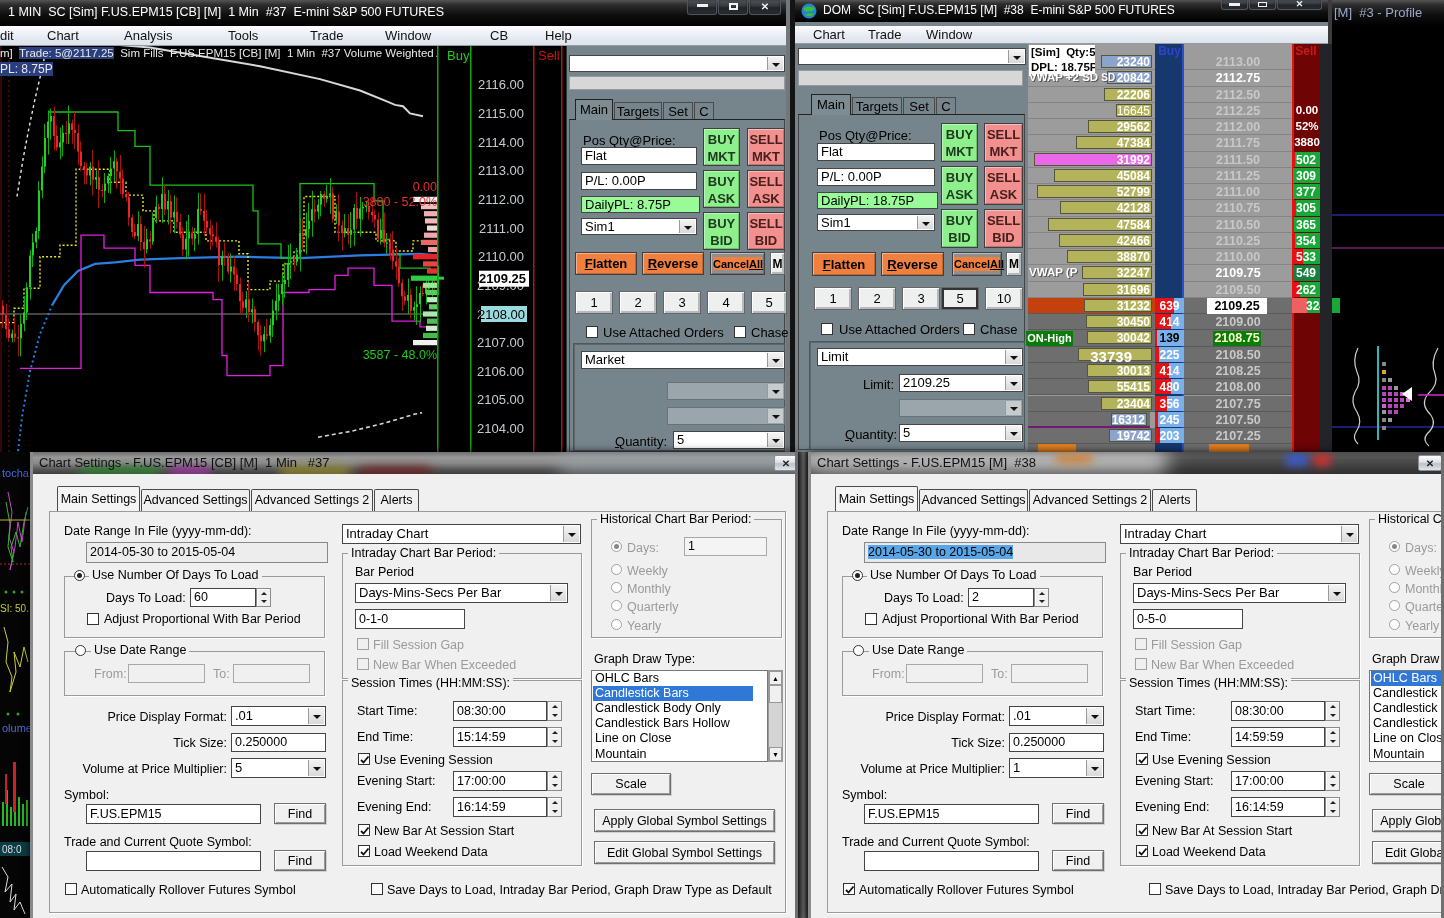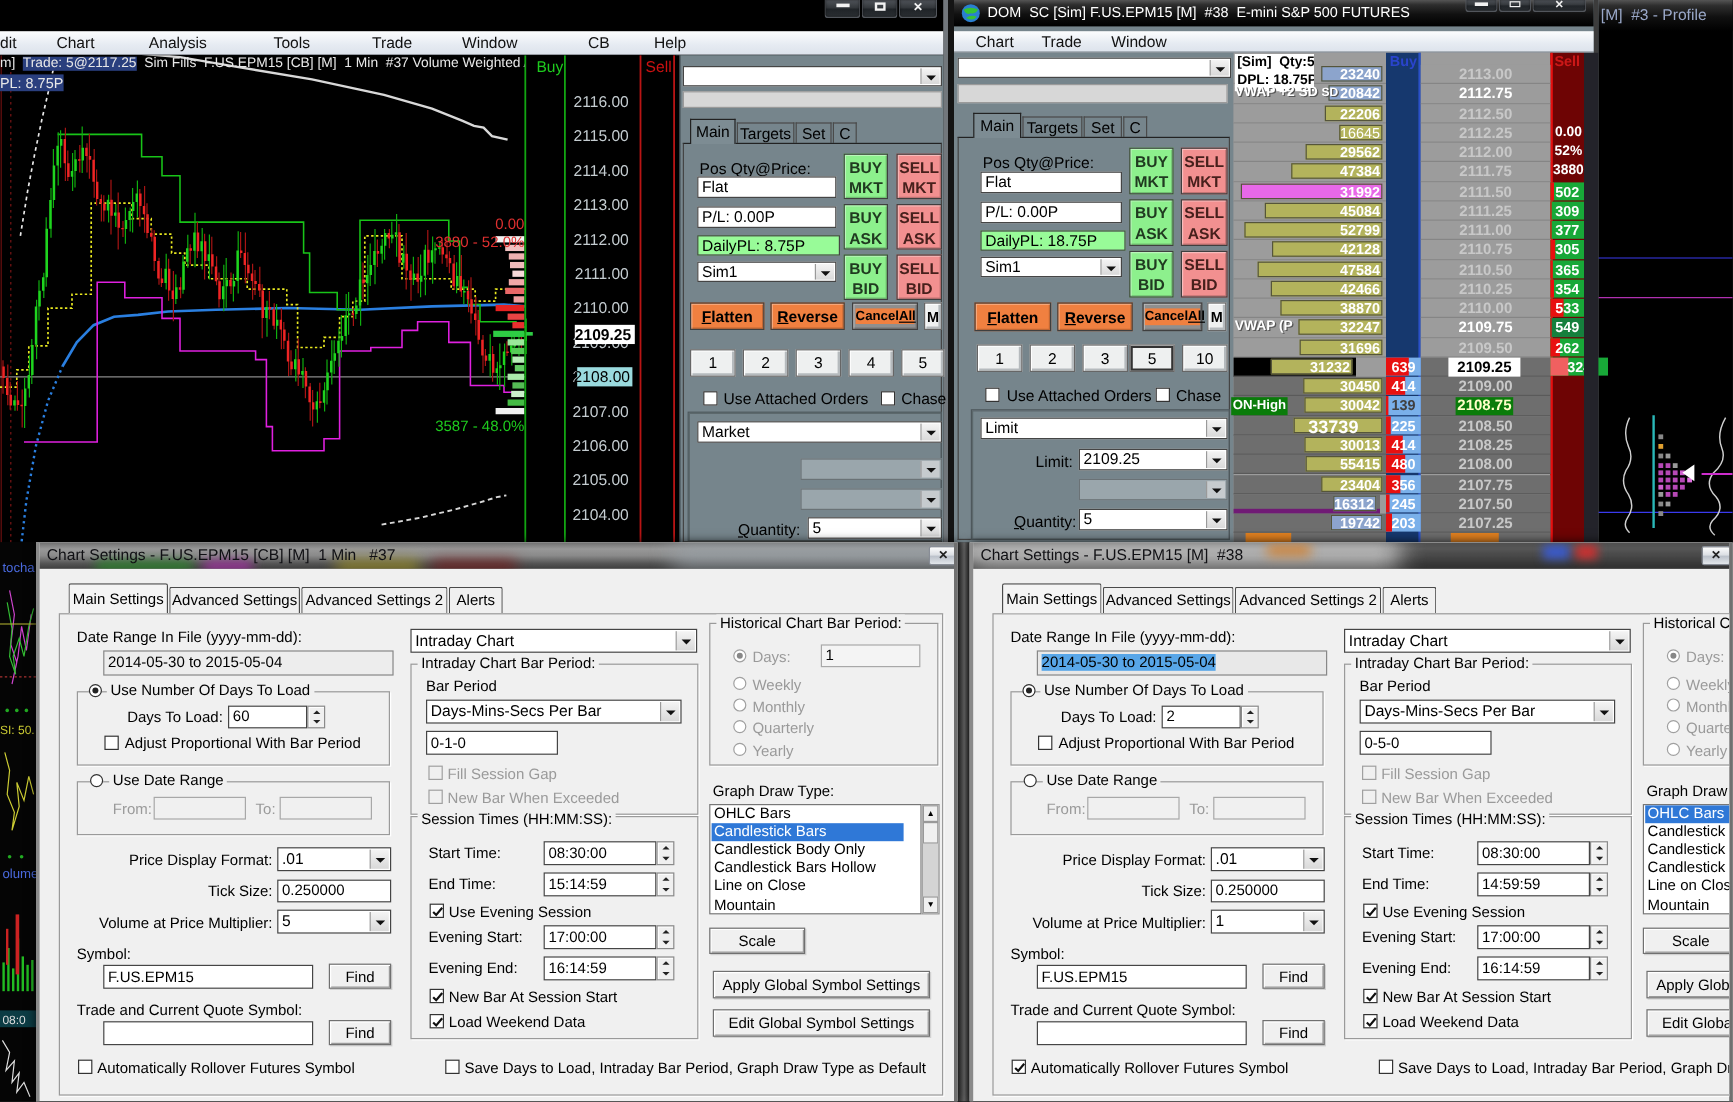--- a/index.html
+++ b/index.html
@@ -34,20 +34,21 @@
 .tab{position:absolute;border:1px solid #4a4a4a;border-bottom:none;background:#f0f0f0;font-size:13px;text-align:center;border-radius:2px 2px 0 0}
 .ptab{position:absolute;border:1px solid #4a4a4a;border-bottom:none;background:#76858c;font-size:13px;text-align:center;color:#000}
 .bbtn{position:absolute;font-weight:bold;text-align:center;border:1px solid #3f3f3f;box-shadow:inset 1px 1px 0 #ffffff66,inset -1px -1px 0 #00000033}
 .obtn{background:#f08040;color:#000;font-size:13px}
 .gbtn{background:#8df08d;color:#203a20;font-size:13px;line-height:17px}
 .rbtn{background:#f29090;color:#47201c;font-size:13px;line-height:17px}
 .nbtn{background:#eef0f0;border:1px solid #666;box-shadow:inset 1px 1px 0 #fff,inset -2px -2px 0 #b5babd;font-size:13px;text-align:center;position:absolute;color:#000}
 .wlbl{font-size:13px;color:#000;position:absolute;white-space:nowrap}
 </style></head><body>
 <div class="abs" style="left:0;top:0;width:790px;height:452px;background:#000;border-right:4px solid #72777c">
+    <div class="titlebar abs" style="left:0;top:0;width:100%;height:26px;line-height:25px"><span style="margin-left:8px">1 MIN&nbsp; SC [Sim] F.US.EPM15 [CB] [M]&nbsp; 1 Min&nbsp; #37&nbsp; E-mini S&amp;P 500 FUTURES</span></div>
     <div class="wbtn" style="left:687px;width:30px"><span class="mini"></span></div>
     <div class="wbtn" style="left:718px;width:30px"><span class="maxi"></span></div>
     <div class="wbtn" style="left:749px;width:32px">✕</div>
     <div class="menubar abs" style="left:0;top:26px;width:100%;height:20px;line-height:19px">
       <span class="abs" style="left:0px">dit</span>
       <span class="abs" style="left:47px">Chart</span>
       <span class="abs" style="left:124px">Analysis</span>
       <span class="abs" style="left:228px">Tools</span>
       <span class="abs" style="left:310px">Trade</span>
       <span class="abs" style="left:385px">Window</span>
@@ -399,21 +400,21 @@
     <div class="abs" style="left:233px;top:281.6px;width:127px;height:16.26px;background:#9c9c9c;border-bottom:1px solid #858585">
       <div style="position:absolute;right:3px;top:1px;width:69px;height:13px;background:#b3b35c;border:1px solid #55553a"></div>
       <div style="position:absolute;right:5px;top:1px;color:#fff;font-weight:bold;font-size:12px">31696</div>
     </div>
     <div class="abs" style="left:389px;top:281.6px;width:108px;height:16.26px;background:#9c9c9c;border-bottom:1px solid #858585"></div>
     <div class="abs" style="left:389px;top:282.6px;width:108px;text-align:center;color:#c8c8c8;font-weight:bold;font-size:12.5px">2109.50</div>
     <div class="abs" style="left:497px;top:281.6px;width:28px;height:15.26px;background:#18a838">
       <div style="position:absolute;left:0;top:0;width:8px;height:100%;background:#e81010"></div>
       <div style="position:absolute;left:0;top:1px;width:100%;text-align:center;color:#fff;font-weight:bold;font-size:12px">262</div>
     </div>
-    <div class="abs" style="left:233px;top:297.9px;width:102px;height:16.26px;background:#000000;border-bottom:1px solid #5a5a5a">
+    <div class="abs" style="left:233px;top:297.9px;width:127px;height:16.26px;background:#c2410c;border-bottom:1px solid #5a5a5a">
       <div style="position:absolute;right:3px;top:1px;width:68px;height:13px;background:#b3b35c;border:1px solid #55553a"></div>
       <div style="position:absolute;right:5px;top:1px;color:#fff;font-weight:bold;font-size:12px">31232</div>
     </div>
     <div class="abs" style="left:389px;top:297.9px;width:108px;height:16.26px;background:#6e6e6e;border-bottom:1px solid #5a5a5a"></div>
     <div class="abs" style="left:412px;top:297.9px;width:60px;height:16px;background:#fff;text-align:center;color:#000;font-weight:bold;font-size:12.5px;line-height:16px">2109.25</div>
     <div class="abs" style="left:360px;top:297.9px;width:29px;height:15.26px;background:#7ab0ea">
       <div style="position:absolute;left:0;top:0;width:19px;height:100%;background:#e81010"></div>
       <div style="position:absolute;left:0;top:1px;width:100%;text-align:center;color:#fff;font-weight:bold;font-size:12px">639</div>
     </div>
     <div class="abs" style="left:497px;top:297.9px;width:48px;height:15.26px;background:#18a838">
@@ -431,21 +432,21 @@
       <div style="position:absolute;left:0;top:1px;width:100%;text-align:center;color:#fff;font-weight:bold;font-size:12px">414</div>
     </div>
     <div class="abs" style="left:233px;top:330.4px;width:127px;height:16.26px;background:#6e6e6e;border-bottom:1px solid #5a5a5a">
       <div style="position:absolute;right:3px;top:1px;width:65px;height:13px;background:#b3b35c;border:1px solid #55553a"></div>
       <div style="position:absolute;right:5px;top:1px;color:#fff;font-weight:bold;font-size:12px">30042</div>
     </div>
     <div class="abs" style="left:389px;top:330.4px;width:108px;height:16.26px;background:#6e6e6e;border-bottom:1px solid #5a5a5a"></div>
     <div class="abs" style="left:418px;top:330.9px;width:48px;height:15px;background:#0a7c0a;text-align:center;color:#ffffc8;font-weight:bold;font-size:12.5px;line-height:14px">2108.75</div>
     <div class="abs" style="left:360px;top:330.4px;width:29px;height:15.26px;background:#7ab0ea">
       <div style="position:absolute;left:0;top:0;width:2px;height:100%;background:#e81010"></div>
-      <div style="position:absolute;left:0;top:1px;width:100%;text-align:center;color:#404040;font-weight:bold;font-size:12px">139</div>
+      <div style="position:absolute;left:0;top:1px;width:100%;text-align:center;color:#000000;font-weight:bold;font-size:12px">139</div>
     </div>
     <div class="abs" style="left:233px;top:346.7px;width:127px;height:16.26px;background:#6e6e6e;border-bottom:1px solid #5a5a5a">
       <div style="position:absolute;right:3px;top:1px;width:74px;height:13px;background:#b3b35c;border:1px solid #55553a"></div>
       <div style="position:absolute;right:23px;top:1px;color:#fff;font-weight:bold;font-size:15px">33739</div>
     </div>
     <div class="abs" style="left:389px;top:346.7px;width:108px;height:16.26px;background:#6e6e6e;border-bottom:1px solid #5a5a5a"></div>
     <div class="abs" style="left:389px;top:347.7px;width:108px;text-align:center;color:#c8c8c8;font-weight:bold;font-size:12.5px">2108.50</div>
     <div class="abs" style="left:360px;top:346.7px;width:29px;height:15.26px;background:#7ab0ea">
       <div style="position:absolute;left:0;top:0;width:4px;height:100%;background:#e81010"></div>
       <div style="position:absolute;left:0;top:1px;width:100%;text-align:center;color:#fff;font-weight:bold;font-size:12px">225</div>
@@ -473,21 +474,21 @@
     <div class="abs" style="left:233px;top:395.5px;width:127px;height:16.26px;background:#6e6e6e;border-bottom:1px solid #5a5a5a">
       <div style="position:absolute;right:3px;top:1px;width:51px;height:13px;background:#b3b35c;border:1px solid #55553a"></div>
       <div style="position:absolute;right:5px;top:1px;color:#fff;font-weight:bold;font-size:12px">23404</div>
     </div>
     <div class="abs" style="left:389px;top:395.5px;width:108px;height:16.26px;background:#6e6e6e;border-bottom:1px solid #5a5a5a"></div>
     <div class="abs" style="left:389px;top:396.5px;width:108px;text-align:center;color:#c8c8c8;font-weight:bold;font-size:12.5px">2107.75</div>
     <div class="abs" style="left:360px;top:395.5px;width:29px;height:15.26px;background:#7ab0ea">
       <div style="position:absolute;left:0;top:0;width:12px;height:100%;background:#e81010"></div>
       <div style="position:absolute;left:0;top:1px;width:100%;text-align:center;color:#fff;font-weight:bold;font-size:12px">356</div>
     </div>
-    <div class="abs" style="left:233px;top:411.7px;width:122px;height:16.26px;background:#6e6e6e;border-bottom:4px solid #701a75">
+    <div class="abs" style="left:233px;top:411.7px;width:122px;height:16.26px;background:#6e6e6e;border-bottom:2px solid #701a75">
       <div style="position:absolute;right:3px;top:1px;width:36px;height:13px;background:#8ca4cc;border:1px solid #55553a"></div>
       <div style="position:absolute;right:5px;top:1px;color:#fff;font-weight:bold;font-size:12px">16312</div>
     </div>
     <div class="abs" style="left:389px;top:411.7px;width:108px;height:16.26px;background:#6e6e6e;border-bottom:1px solid #5a5a5a"></div>
     <div class="abs" style="left:389px;top:412.7px;width:108px;text-align:center;color:#c8c8c8;font-weight:bold;font-size:12.5px">2107.50</div>
     <div class="abs" style="left:360px;top:411.7px;width:29px;height:15.26px;background:#7ab0ea">
       <div style="position:absolute;left:0;top:0;width:3px;height:100%;background:#e81010"></div>
       <div style="position:absolute;left:0;top:1px;width:100%;text-align:center;color:#fff;font-weight:bold;font-size:12px">245</div>
     </div>
     <div class="abs" style="left:233px;top:428.0px;width:127px;height:16.26px;background:#6e6e6e;border-bottom:1px solid #5a5a5a">

